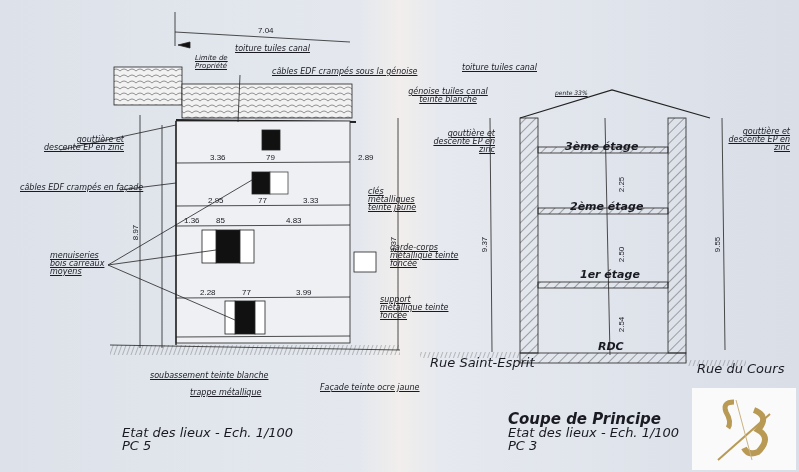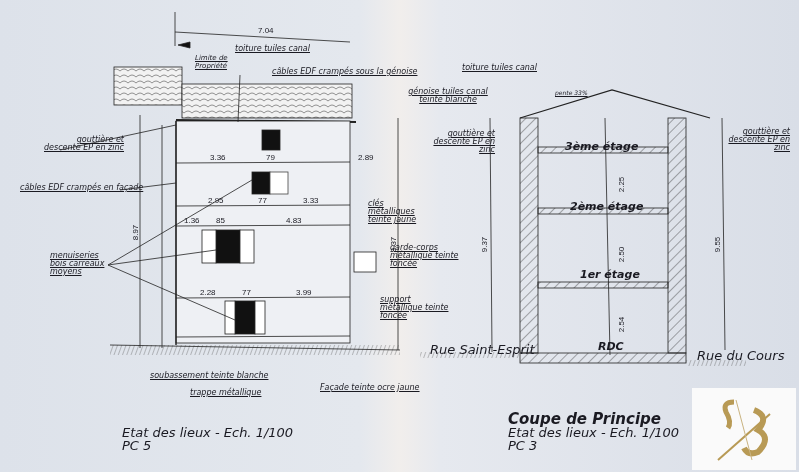--- a/index.html
+++ b/index.html
@@ -5,21 +5,21 @@
   html,body{margin:0;padding:0;}
   body{width:799px;height:472px;overflow:hidden;background:#dfe3ea;font-family:"DejaVu Sans",sans-serif;}
   .sheet{position:relative;width:799px;height:472px;background:linear-gradient(90deg,#dde2ea 0%,#e4e8ee 45%,#f1eeec 50%,#e6e9ef 55%,#d9dee7 100%);}
   svg{position:absolute;left:0;top:0;}
   .t{position:absolute;white-space:nowrap;color:#1a1a22;}
   .note{font-style:italic;font-size:8px;line-height:8px;text-decoration:underline;}
   .dim{font-family:"Liberation Sans",sans-serif;font-size:8px;}
   .title{font-weight:bold;font-style:italic;font-size:15px;}
   .sub{font-style:italic;font-size:13px;line-height:13px;}
   .floor{font-weight:bold;font-style:italic;font-size:11px;}
-  .street{font-style:italic;font-size:13px;}
+  .street{font-style:italic;font-size:13px;margin-top:13px;}
   .logo{position:absolute;left:692px;top:388px;width:104px;height:82px;background:#fafafa;}
 </style>
 </head>
 <body>
 
 <div class="sheet">
 <svg width="799" height="472" viewBox="0 0 799 472">
   <defs>
     <pattern id="tiles" width="8" height="6" patternUnits="userSpaceOnUse">
       <rect width="8" height="6" fill="#f2f2f2"></rect>
@@ -97,21 +97,21 @@
 <div class="t note" style="left:195px;top:42px;width:50px;white-space:normal;font-size:7px;margin-top:12px;">Limite de Propriété</div>
 <div class="t note" style="left:272px;top:68px;">câbles EDF crampés sous la génoise</div>
 <div class="t note" style="left:44px;top:136px;width:80px;white-space:normal;text-align:right;">gouttière et descente EP en zinc</div>
 <div class="t note" style="left:20px;top:184px;">câbles EDF crampés en façade</div>
 <div class="t note" style="left:50px;top:252px;width:60px;white-space:normal;">menuiseries bois carreaux moyens</div>
 <div class="t note" style="left:150px;top:372px;">soubassement teinte blanche</div>
 <div class="t note" style="left:190px;top:389px;">trappe métallique</div>
 <div class="t note" style="left:320px;top:384px;">Façade teinte ocre jaune</div>
 <div class="t note" style="left:408px;top:88px;width:80px;white-space:normal;text-align:center;text-decoration:underline;">génoise tuiles canal teinte blanche</div>
 <div class="t note" style="left:425px;top:130px;width:70px;white-space:normal;text-align:right;">gouttière et descente EP en zinc</div>
-<div class="t note" style="left:368px;top:188px;width:60px;white-space:normal;margin-top:12px;">clés métalliques teinte jaune</div>
+<div class="t note" style="left:368px;top:188px;width:60px;white-space:normal;">clés métalliques teinte jaune</div>
 <div class="t note" style="left:380px;top:296px;width:70px;white-space:normal;">support métallique teinte foncée</div>
 <div class="t note" style="left:390px;top:244px;width:80px;white-space:normal;">garde-corps métallique teinte foncée</div>
 
 <div class="t dim" style="left:210px;top:153px;">3.36</div>
 <div class="t dim" style="left:266px;top:153px;">79</div>
 <div class="t dim" style="left:310px;top:153px;margin-left:48px;">2.89</div>
 <div class="t dim" style="left:208px;top:196px;">2.95</div>
 <div class="t dim" style="left:258px;top:196px;">77</div>
 <div class="t dim" style="left:303px;top:196px;">3.33</div>
 <div class="t dim" style="left:184px;top:216px;">1.36</div>

